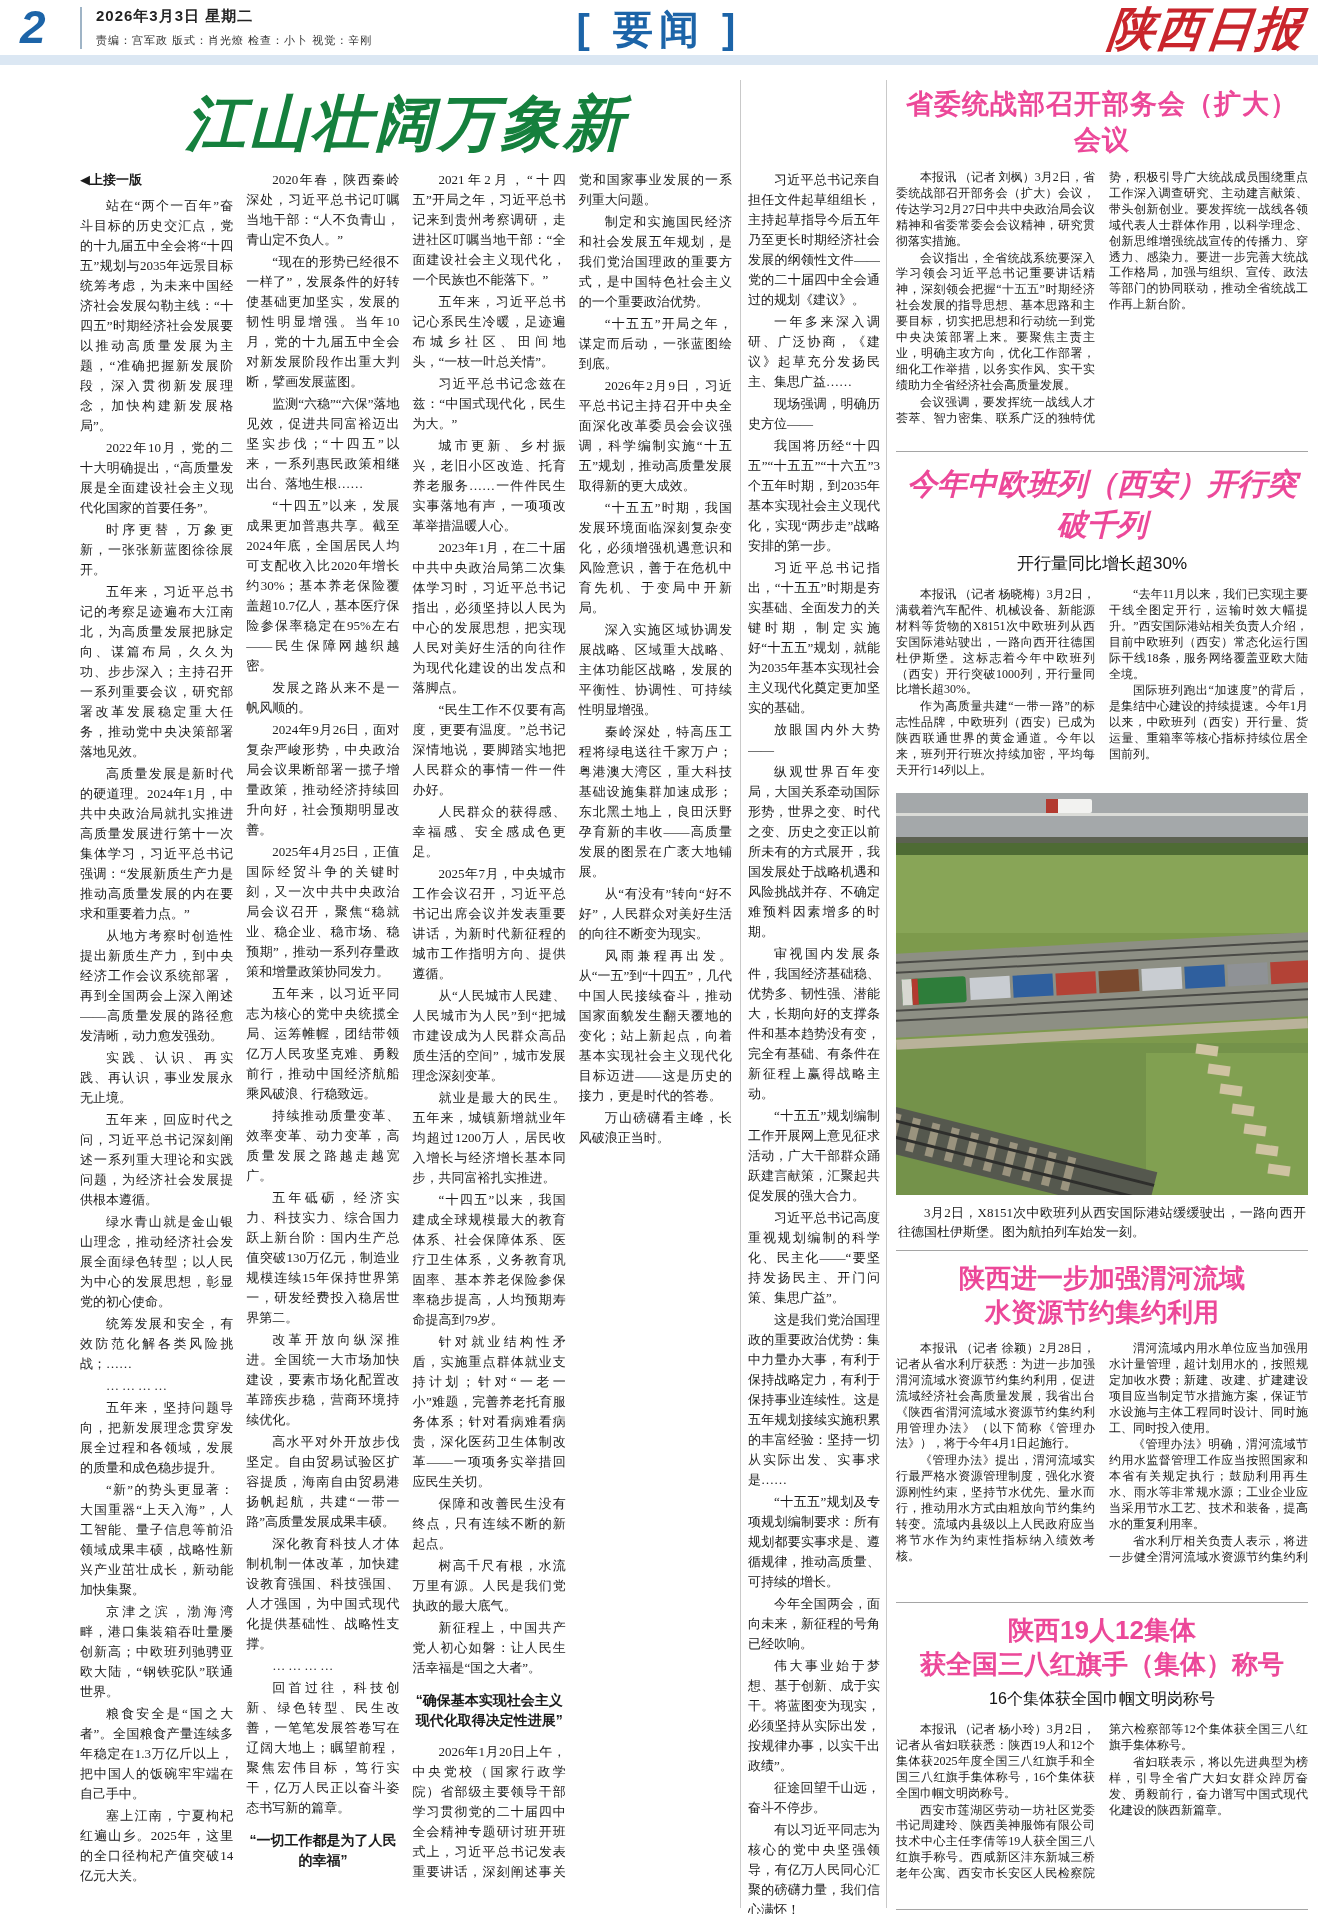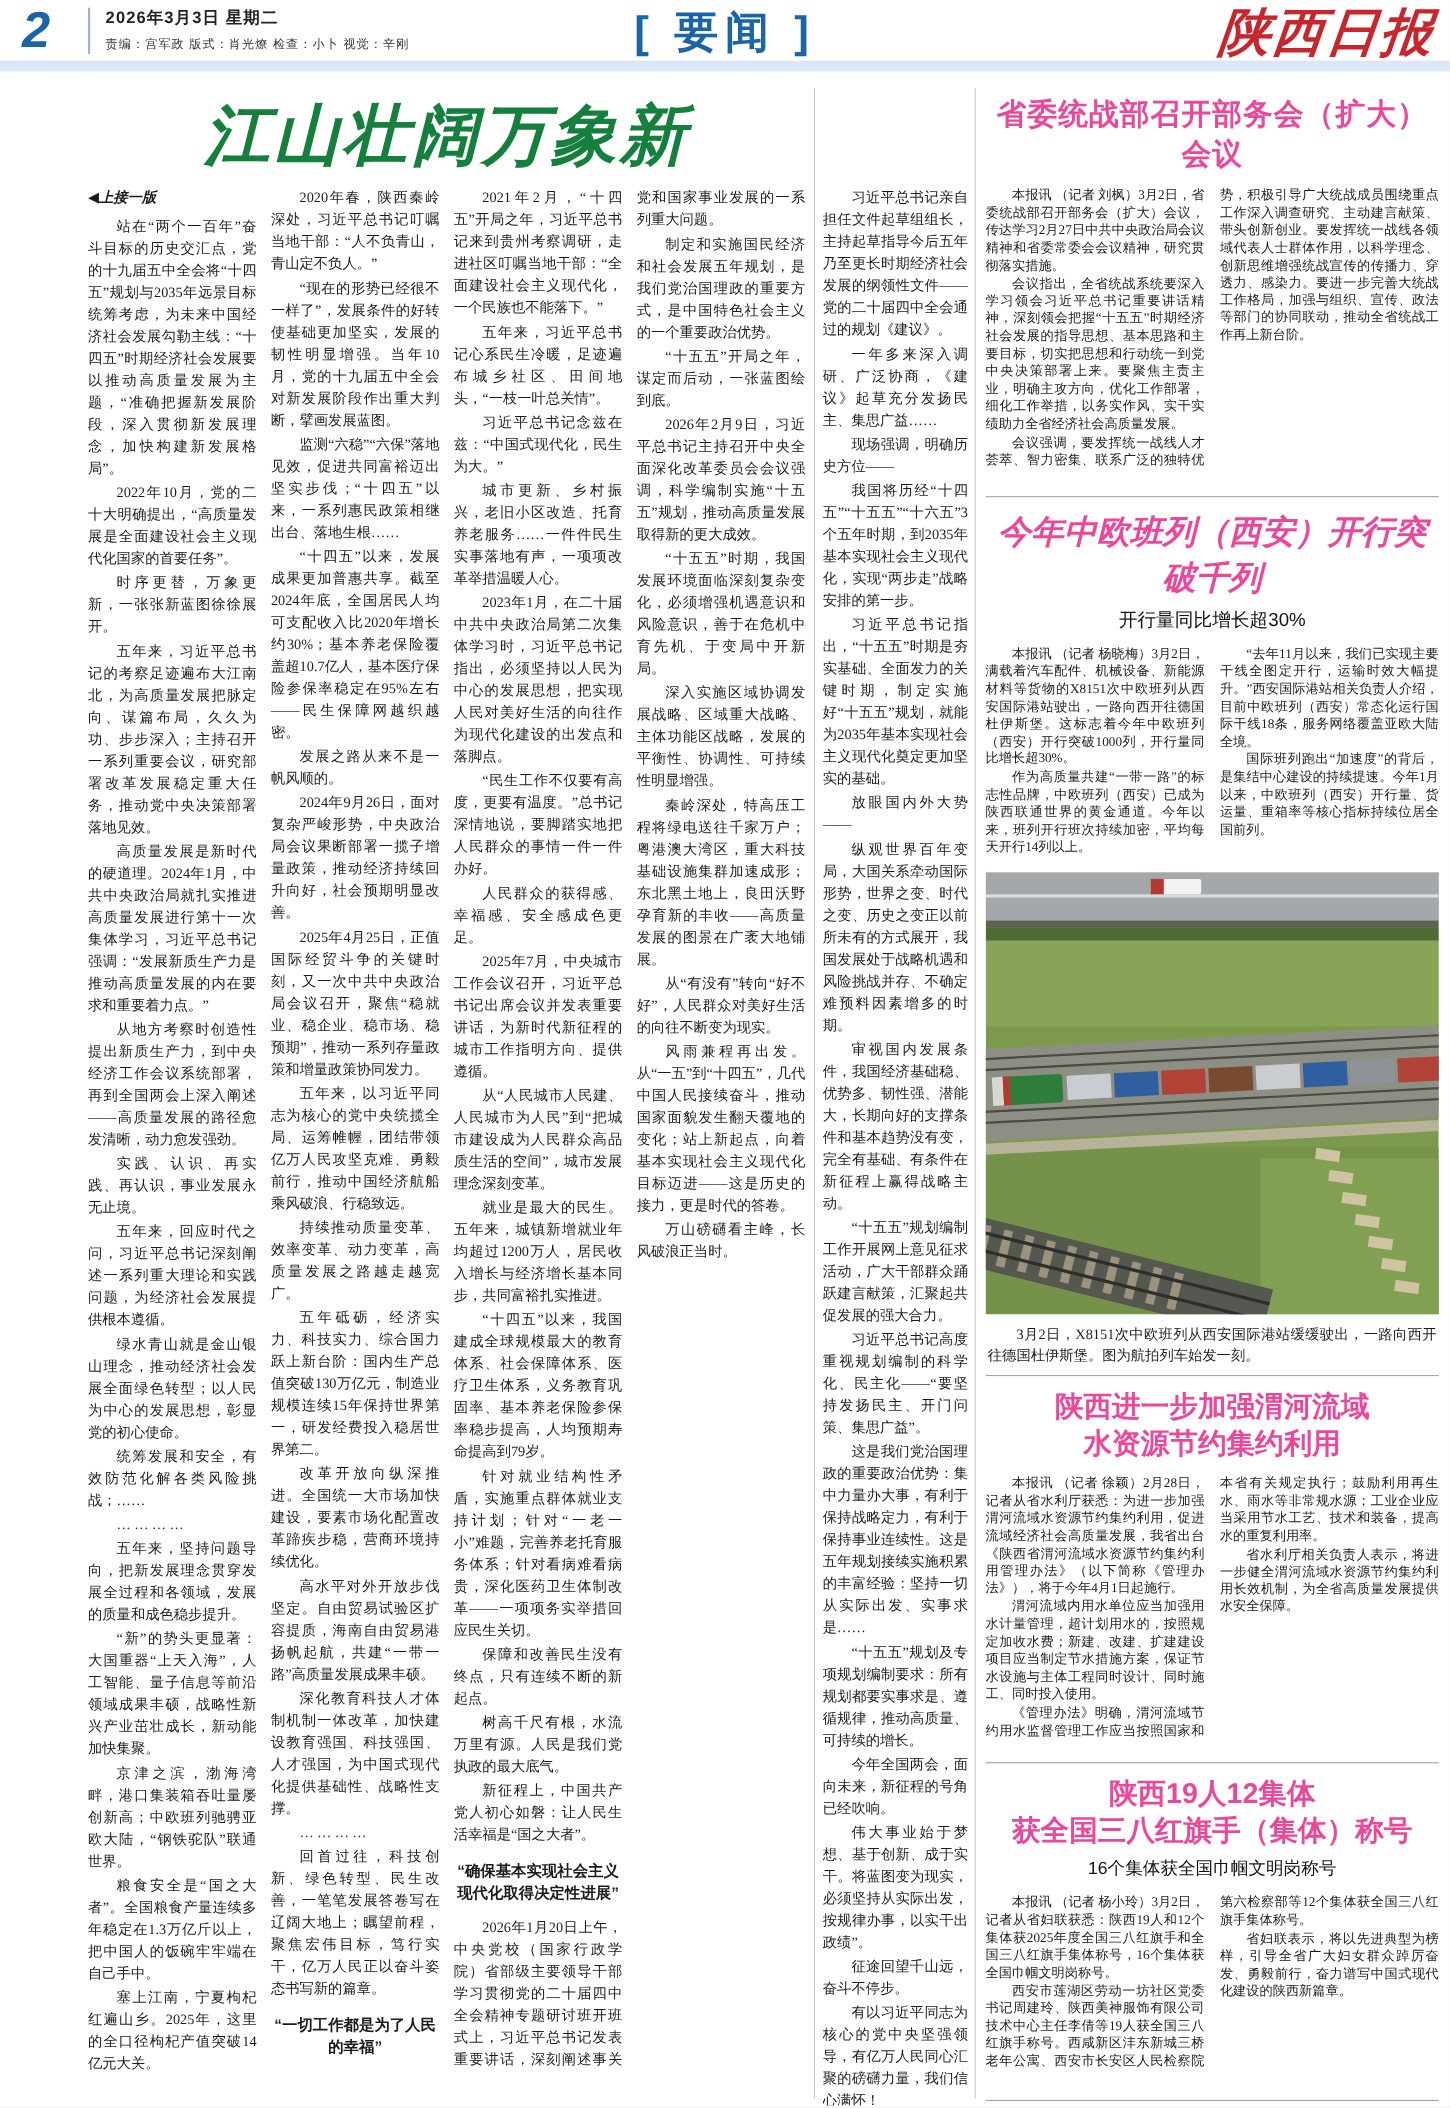--- a/index.html
+++ b/index.html
@@ -21,21 +21,21 @@
            letter-spacing:2px;}
   .blue-band{position:absolute;left:0;top:55px;width:1318px;height:10px;background:#dbe7f3;}
   
   .main-headline{position:absolute;left:80px;top:84px;width:652px;text-align:center;
            font-family:"Liberation Sans","DejaVu Sans",sans-serif;font-weight:900;font-size:60px;
            letter-spacing:3px;color:#15803d;font-style:italic;}
   .main-cols{position:absolute;left:80px;top:170px;width:652px;height:1744px;overflow:hidden;
            column-count:4;column-gap:13px;column-fill:auto;
            font-size:13px;line-height:20px;text-align:justify;}
   .main-cols p,.jump-col p{margin:0 0 2px 0;text-indent:2em;}
-  p.marker{text-indent:0;font-family:"Liberation Sans","DejaVu Sans",sans-serif;font-weight:bold;margin-bottom:6px;font-style:italic;}
+  p.marker{text-indent:0;font-family:"Liberation Sans","DejaVu Sans",sans-serif;font-weight:bold;margin-bottom:6px;}
   p.sub-head{text-indent:0;text-align:center;font-family:"Liberation Sans","DejaVu Sans",sans-serif;
            font-weight:bold;font-size:14px;margin:12px 0;}
   p.dots{letter-spacing:3px;color:#333;}
   .jump-col{position:absolute;left:748px;top:170px;width:132px;height:1744px;overflow:hidden;
            font-size:13px;line-height:20px;text-align:justify;}
   .vline{position:absolute;top:80px;width:1px;height:1828px;background:#c9c9c9;}
   .v1{left:740px;} .v2{left:886px;}
   
   .rail{position:absolute;left:896px;top:82px;width:412px;}
   .a-title{font-family:"Liberation Sans","DejaVu Sans",sans-serif;font-weight:900;text-align:center;color:#ec4899;}
@@ -251,20 +251,21 @@
 
     <hr class="hrule">
 
     <div>
       <div class="a-title t3">
         <div>陕西进一步加强渭河流域</div>
         <div>水资源节约集约利用</div>
       </div>
       <div class="a-body b3">
           <p>本报讯 （记者 徐颖）2月28日，记者从省水利厅获悉：为进一步加强渭河流域水资源节约集约利用，促进流域经济社会高质量发展，我省出台《陕西省渭河流域水资源节约集约利用管理办法》（以下简称《管理办法》），将于今年4月1日起施行。</p>
+          <p>《管理办法》提出，渭河流域实行最严格水资源管理制度，强化水资源刚性约束，坚持节水优先、量水而行，推动用水方式由粗放向节约集约转变。流域内县级以上人民政府应当将节水作为约束性指标纳入绩效考核。</p>
           <p>渭河流域内用水单位应当加强用水计量管理，超计划用水的，按照规定加收水费；新建、改建、扩建建设项目应当制定节水措施方案，保证节水设施与主体工程同时设计、同时施工、同时投入使用。</p>
           <p>《管理办法》明确，渭河流域节约用水监督管理工作应当按照国家和本省有关规定执行；鼓励利用再生水、雨水等非常规水源；工业企业应当采用节水工艺、技术和装备，提高水的重复利用率。</p>
           <p>省水利厅相关负责人表示，将进一步健全渭河流域水资源节约集约利用长效机制，为全省高质量发展提供水安全保障。</p>
         </div>
     </div>
 
     <hr class="hrule">
 
     <div>
       <div class="a-title t4">

